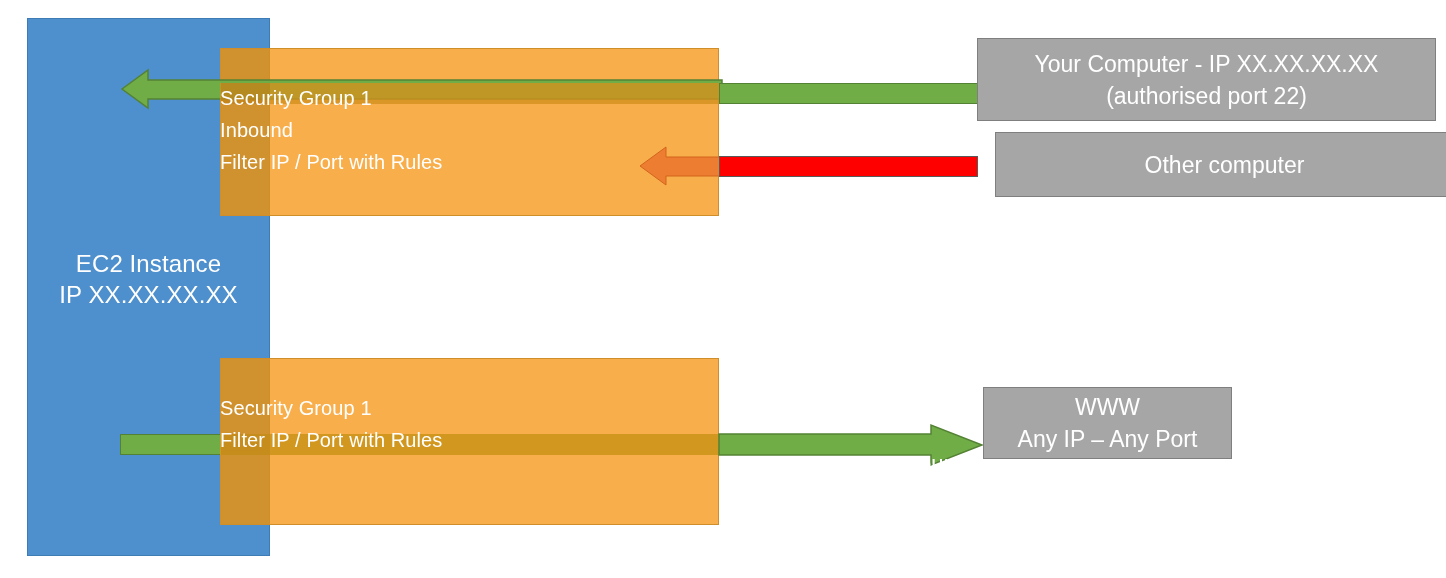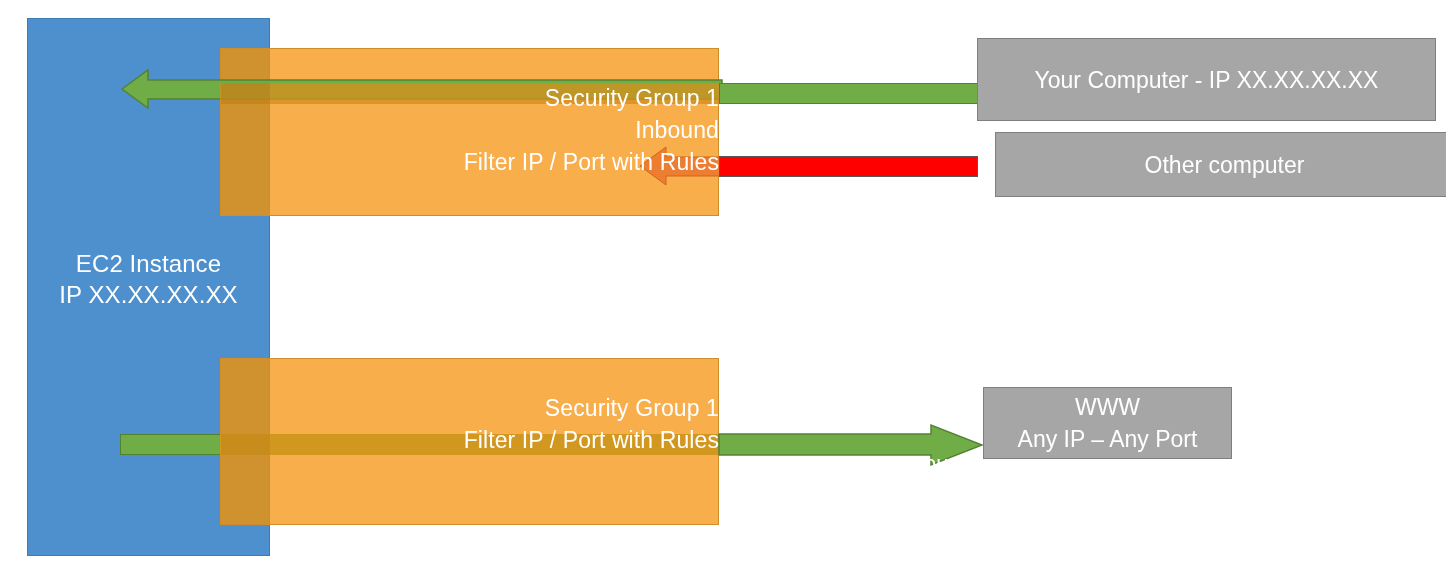--- a/index.html
+++ b/index.html
@@ -73,23 +73,23 @@
   }
   .sg-overlap-out {
     left: 220px;
     top: 359px;
     width: 50px;
     height: 165px;
   }
 
   .sg-text {
     color: #ffffff;
-    font-size: 23px;
+    font-size: 20px;
     line-height: 32px;
-    text-align: right;
+    text-align: left;
     letter-spacing: 0.1px;
     pointer-events: none;
   }
   .sg-text-in {
     left: 220px;
     top: 82px;
     width: 499px;
   }
   .sg-text-out {
     left: 220px;
@@ -183,34 +183,35 @@
     <div>Filter IP / Port with Rules</div>
   </div>
 
   <div class="abs bar bar-green-out-tail"></div>
   <div class="abs" style="left:220px; top:434px; width:499px; height:21px; background:#D2971F;"></div>
   <div class="abs" style="left:221px; top:434px; width:49px; height:21px; background:rgba(150,100,20,0.20);"></div>
 
   <svg class="abs arrow-svg" style="left:719px; top:424px; width:264px; height:42px;" width="264" height="42" viewBox="0 0 264 42">
     <polygon points="0,10 212,10 212,1 263,21 212,41 212,31 0,31" fill="#70AD47" stroke="#548235" stroke-width="1.5"></polygon>
   </svg>
-  <div class="abs bar-label lbl-anyport">Any Your</div>
+  <div class="abs bar-label lbl-anyport">Any Group</div>
 
   <div class="abs sg-text sg-text-out">
     <div>Security Group 1</div>
     <div>Filter IP / Port with Rules</div>
   </div>
 
   <div class="abs ec2-label">
     <div>EC2 Instance</div>
     <div>IP XX.XX.XX.XX</div>
   </div>
 
   <div class="abs grey-box grey-your-computer">
     <div>Your Computer - IP XX.XX.XX.XX</div>
+    <div>(authorised port 22)</div>
   </div>
 
   <div class="abs grey-box grey-other-computer">
     <div>Other computer</div>
   </div>
 
   <div class="abs grey-box grey-www">
     <div>WWW</div>
     <div>Any IP – Any Port</div>
   </div>

